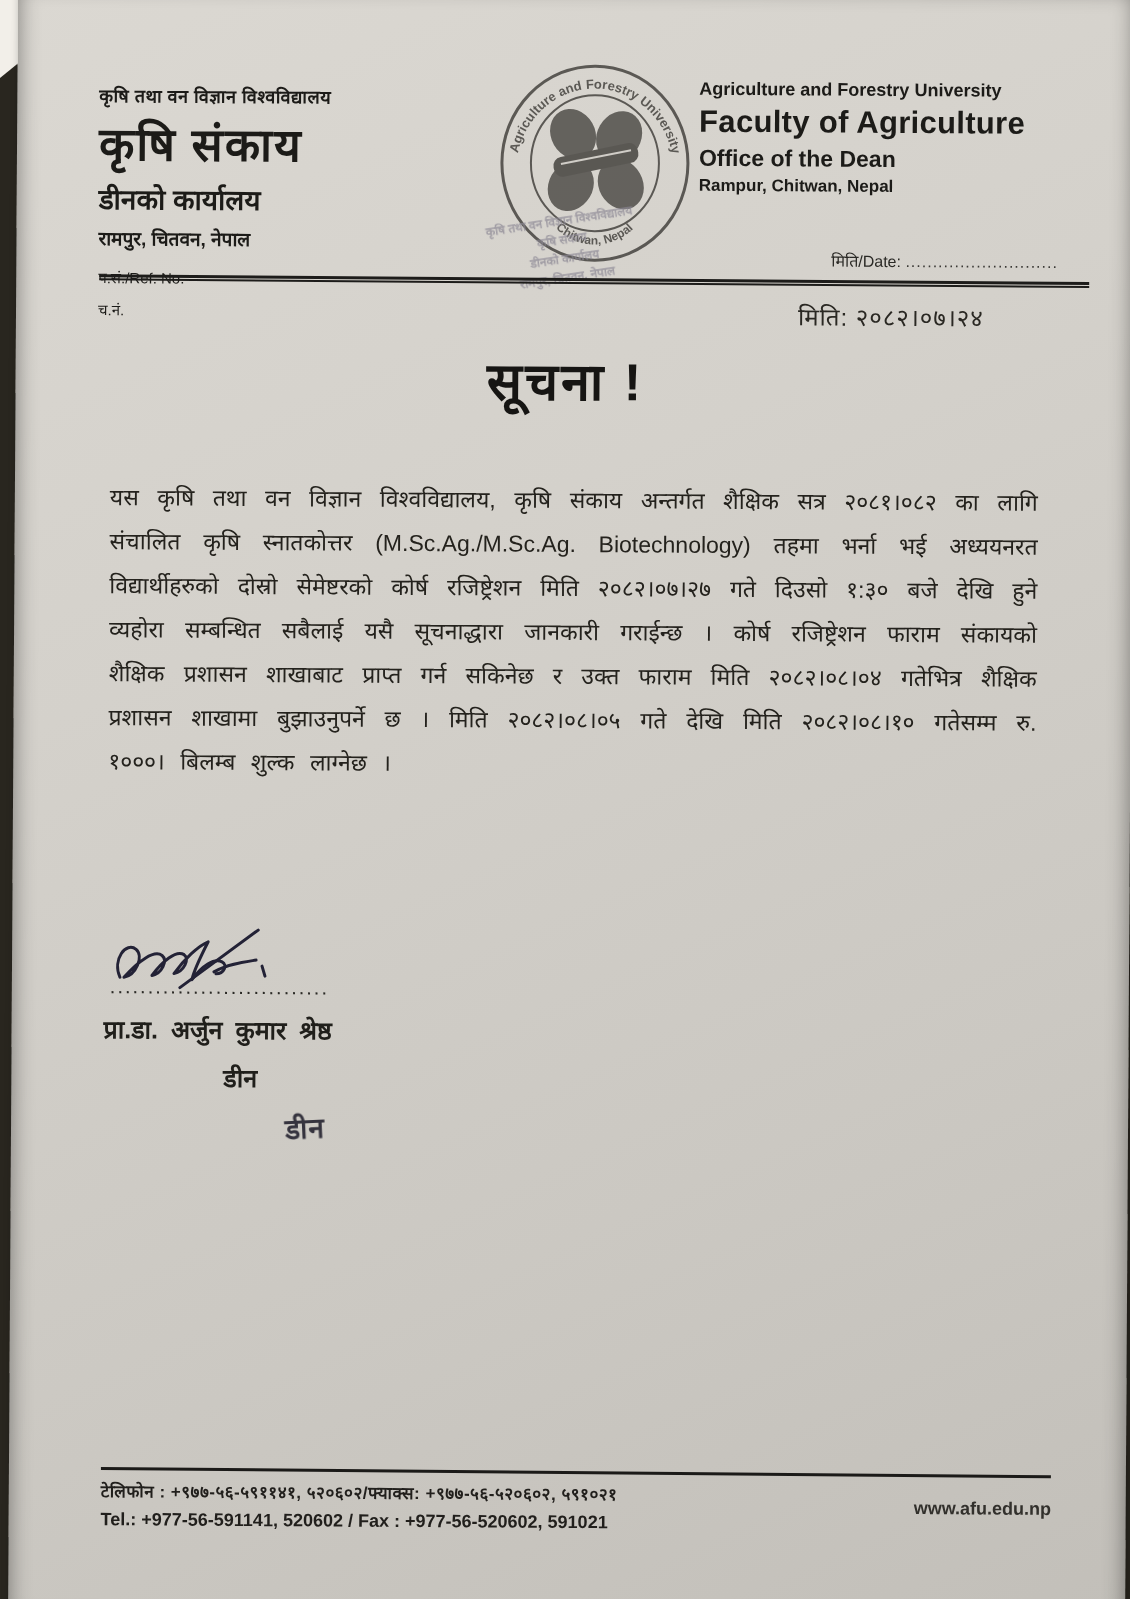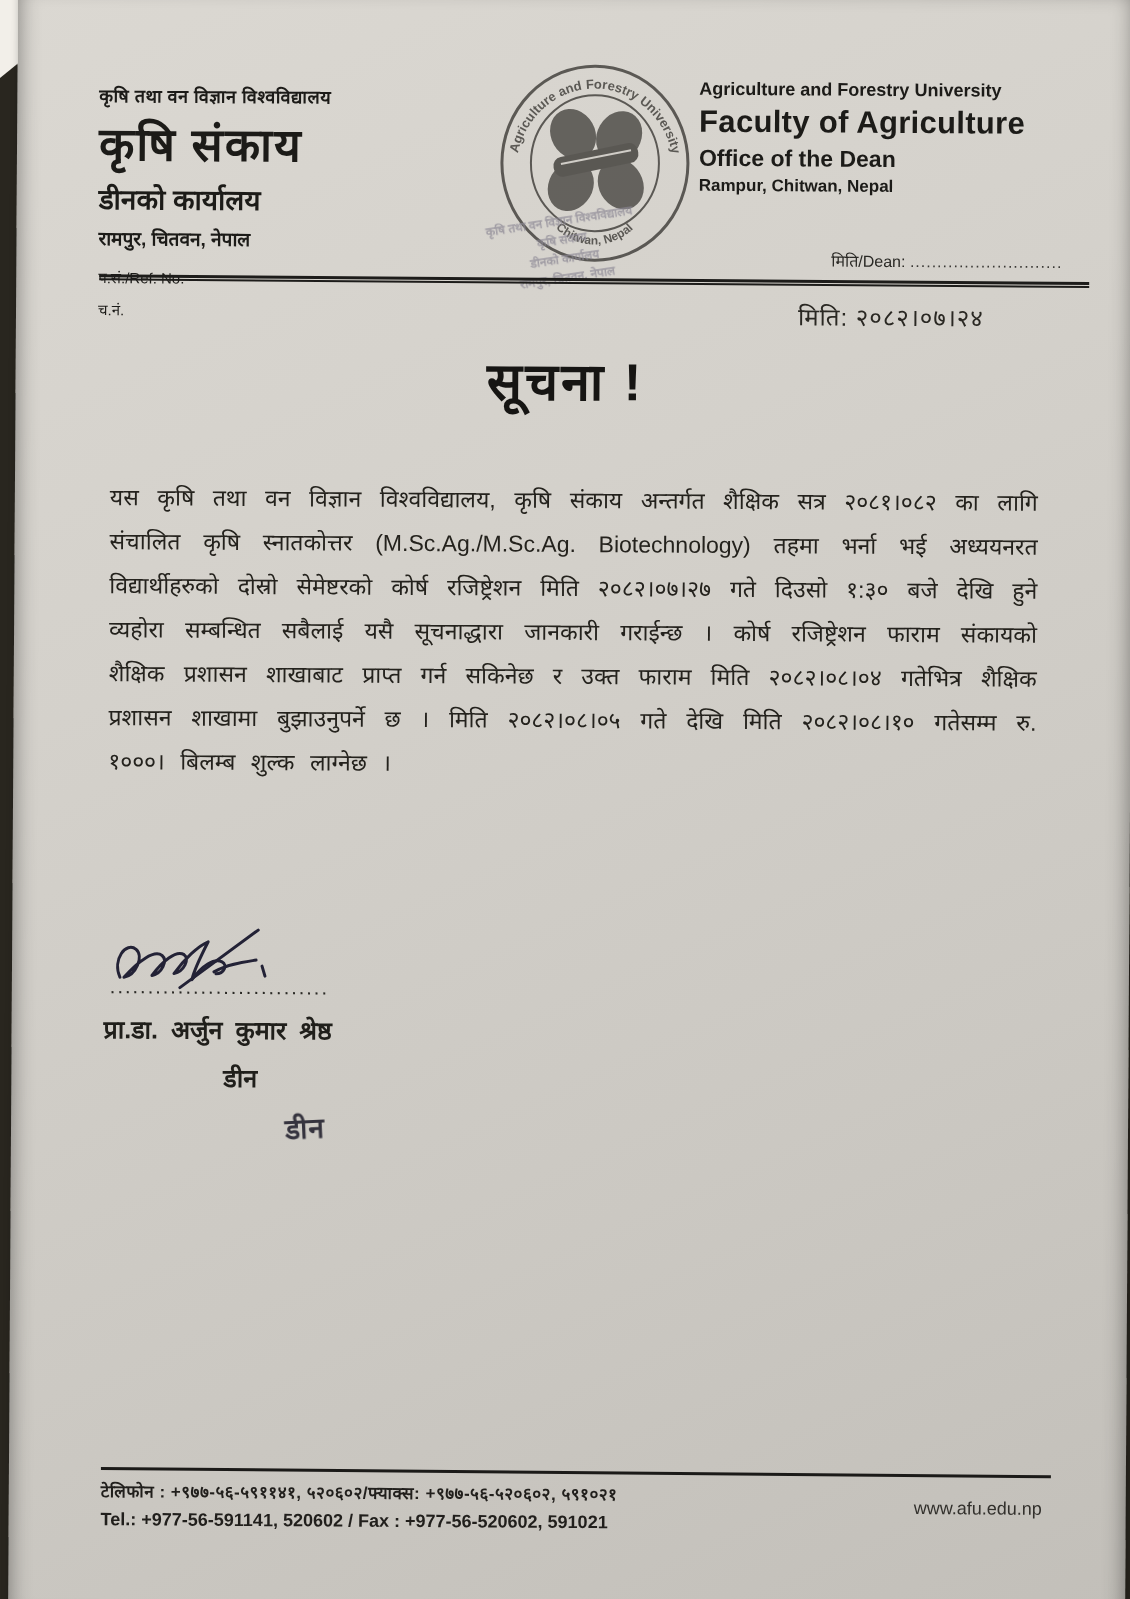--- a/index.html
+++ b/index.html
@@ -67,21 +67,21 @@
   .sig-dots { position:absolute; left:98px; top:992px; font-size:20px; letter-spacing:2px; color:#2a2925; }
   .sig-name { position:absolute; left:92px; top:1028px; font-size:25px; font-weight:bold; color:#201f1b; word-spacing:6px; }
   .sig-title { position:absolute; left:212px; top:1076px; font-size:25px; font-weight:bold; color:#201f1b; }
   .dean-stamp { position:absolute; left:274px; top:1124px; font-size:28px; font-weight:bold;
     color:#35333e; transform:rotate(-3deg); filter:blur(.4px); letter-spacing:1px; }
 
   
   .footer-line { position:absolute; left:92px; top:1485px; width:950px; border-top:3px solid #1b1a18; transform:rotate(0.15deg); }
   .foot-np { position:absolute; left:92px; top:1496px; font-size:17px; font-weight:bold; color:#211f1c; letter-spacing:.5px; }
   .foot-en { position:absolute; left:92px; top:1526px; font-size:18px; font-weight:bold; color:#211f1c; }
-  .website { position:absolute; left:905px; top:1510px; font-size:18px; font-weight:normal; color:#32302c; }
+  .website { position:absolute; left:905px; top:1510px; font-size:18px; font-weight:bold; color:#32302c; }
 </style>
 </head>
 <body>
 
 <div class="bg-corner"></div>
 <div class="bg-strip-top"></div>
 
 <div class="paper">
 
   <div class="hdr-left">
@@ -127,21 +127,21 @@
   </div>
 
   <div class="hdr-right">
     <div class="hr1">Agriculture and Forestry University</div>
     <div class="hr2">Faculty of Agriculture</div>
     <div class="hr3">Office of the Dean</div>
     <div class="hr4">Rampur, Chitwan, Nepal</div>
   </div>
 
   <div class="date-row">
-    <span>मिति/Dean:</span>
+    <span>मिति/Date:</span>
     <span class="dots">............................</span>
   </div>
 
   <div class="dbl-line"></div>
 
   <div class="np-date">मिति: २०८२।०७।२४</div>
 
   <div class="title">सूचना !</div>
 
   <div class="body-text">यस कृषि तथा वन विज्ञान विश्वविद्यालय, कृषि संकाय अन्तर्गत शैक्षिक सत्र २०८१।०८२ का लागि संचालित कृषि स्नातकोत्तर (M.Sc.Ag./M.Sc.Ag. Biotechnology) तहमा भर्ना भई अध्ययनरत विद्यार्थीहरुको दोस्रो सेमेष्टरको कोर्ष रजिष्ट्रेशन मिति २०८२।०७।२७ गते दिउसो १:३० बजे देखि हुने व्यहोरा सम्बन्धित सबैलाई यसै सूचनाद्धारा जानकारी गराईन्छ । कोर्ष रजिष्ट्रेशन फाराम संकायको शैक्षिक प्रशासन शाखाबाट प्राप्त गर्न सकिनेछ र उक्त फाराम मिति २०८२।०८।०४ गतेभित्र शैक्षिक प्रशासन शाखामा बुझाउनुपर्ने छ । मिति २०८२।०८।०५ गते देखि मिति २०८२।०८।१० गतेसम्म रु. १०००। बिलम्ब शुल्क लाग्नेछ ।</div>

